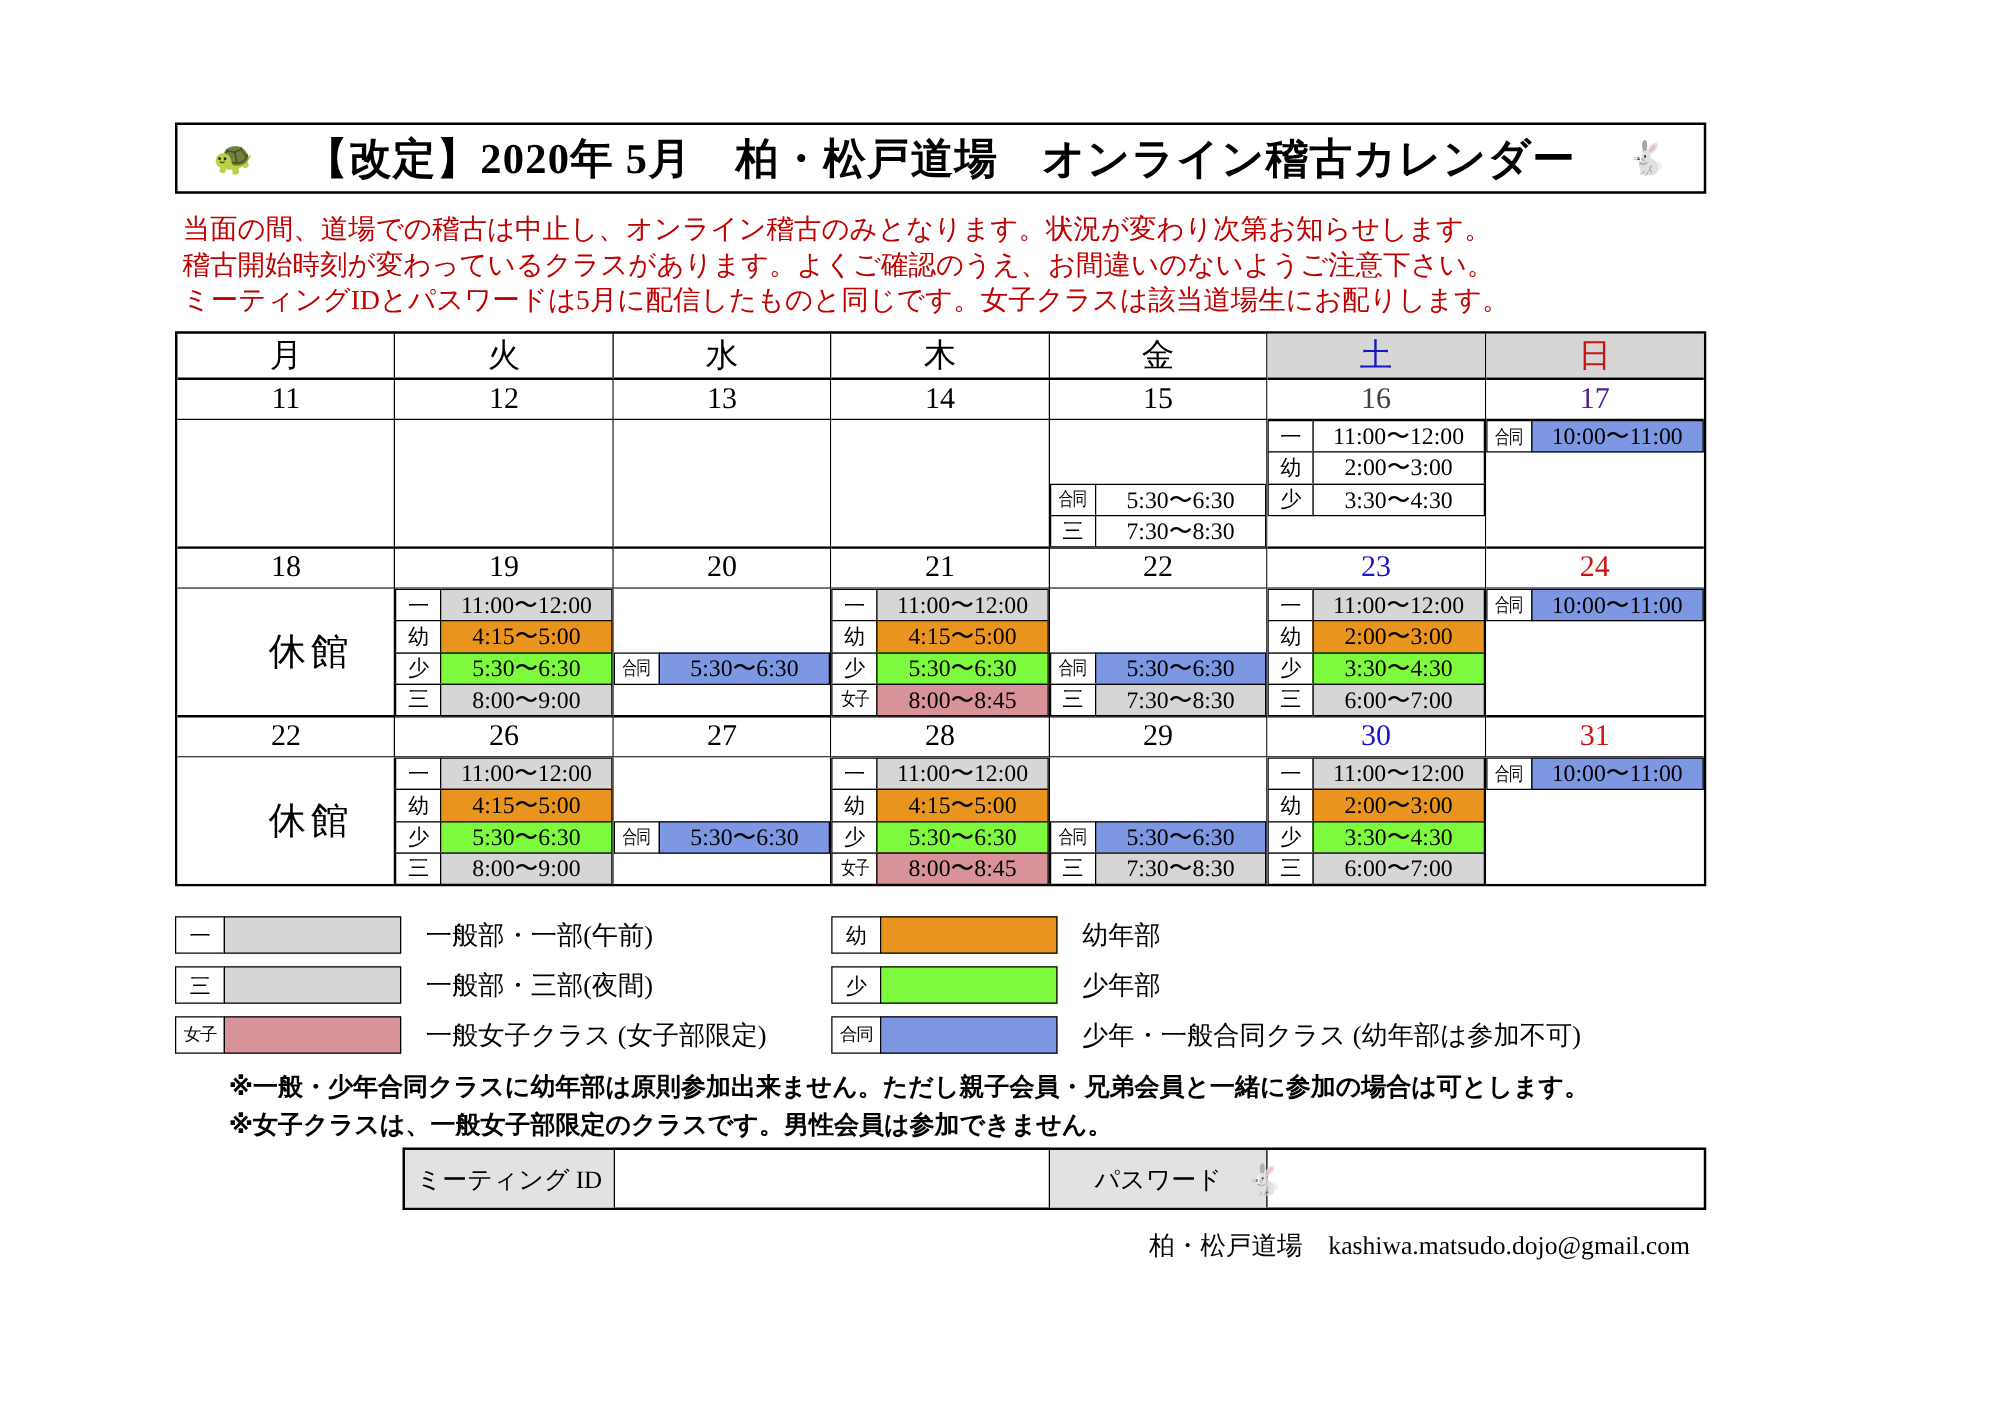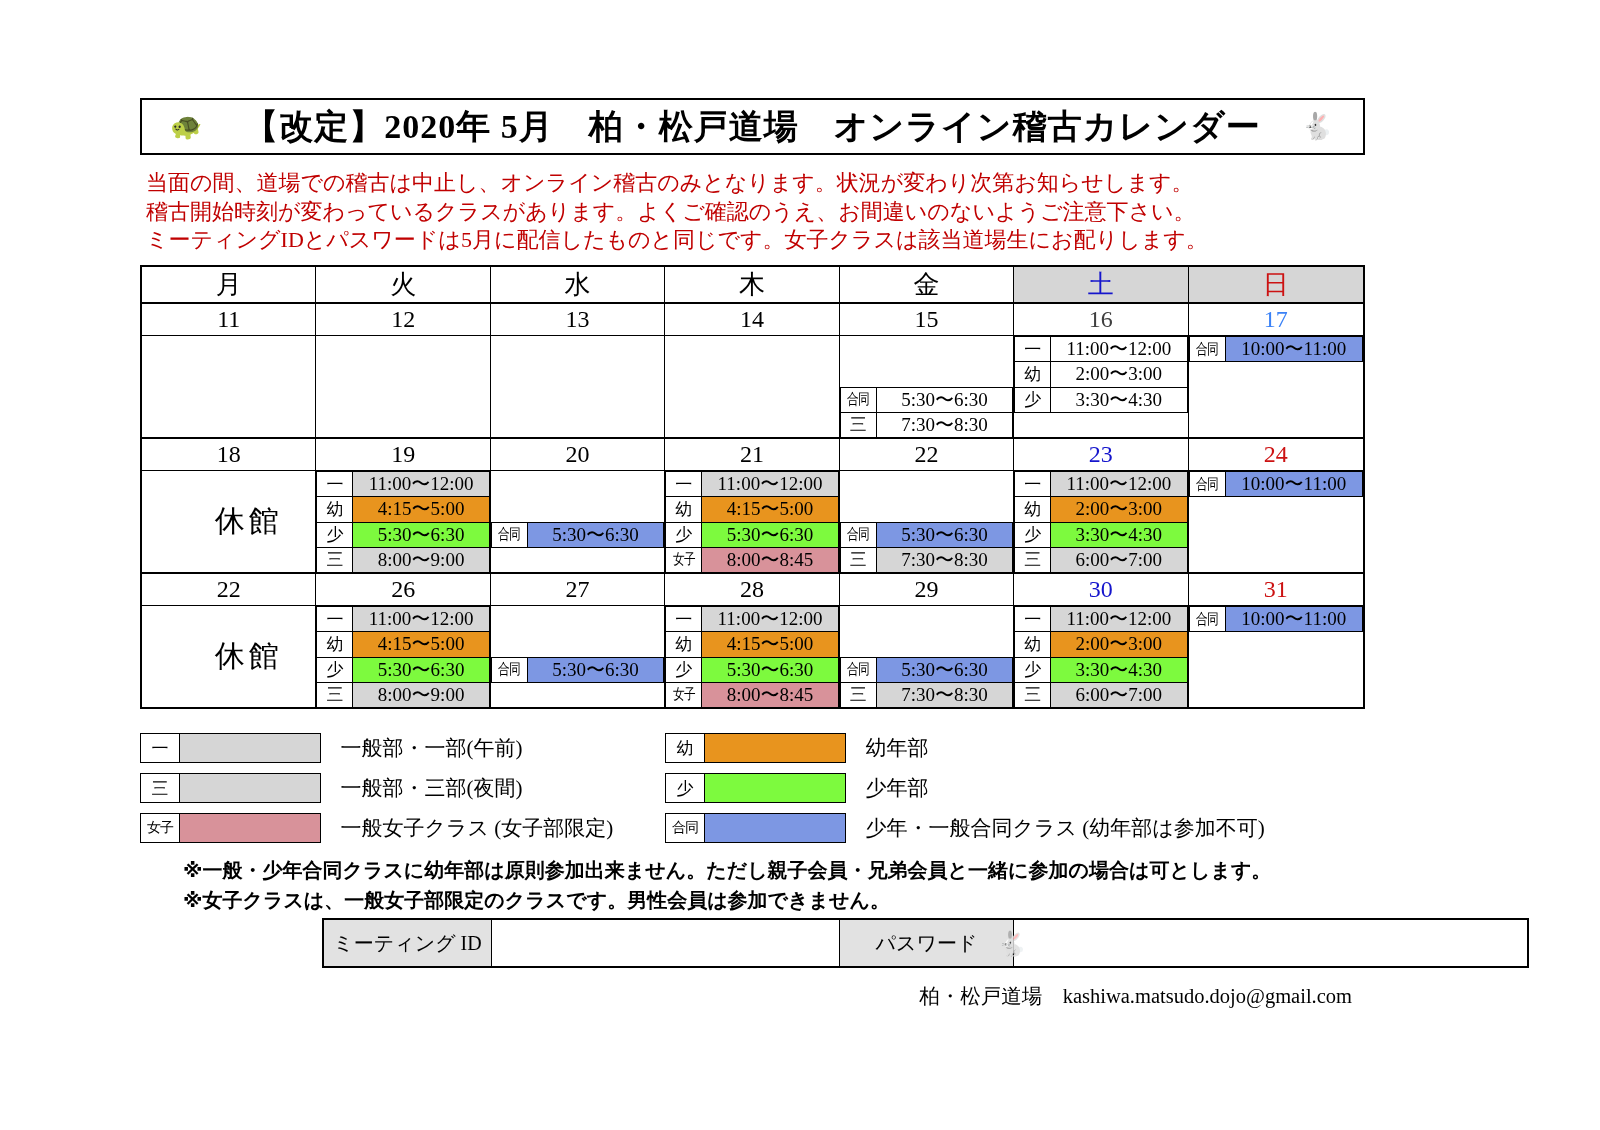--- a/index.html
+++ b/index.html
@@ -41,21 +41,21 @@
     display:flex;align-items:center;justify-content:center;font-size:17px;flex:none;}
   .legend-key.small{font-size:14px;letter-spacing:-1px;}
   .legend-swatch{width:142px;height:30px;border:1.5px solid #000;box-sizing:border-box;margin-left:-1.5px;flex:none;}
   .legend-desc{margin-left:20px;font-size:21px;white-space:nowrap;}
 
   
   .notes{position:absolute;left:183px;top:855px;font-family:"Liberation Sans","DejaVu Sans",sans-serif;
     font-weight:bold;font-size:20px;line-height:30px;white-space:nowrap;}
 
   
-  .meet{position:absolute;left:322px;top:918px;width:1207px;height:50px;border:2px solid #000;
+  .meet{position:absolute;left:322px;top:918px;width:1043px;height:50px;border:2px solid #000;
     box-sizing:border-box;display:flex;background:#fff;}
   .meet-label{background:#E2E2E2;border-right:1px solid #000;display:flex;align-items:center;justify-content:center;
     font-size:20px;box-sizing:border-box;position:relative;}
   .meet-value{box-sizing:border-box;}
   .m1{width:168px;}
   .m2{width:348px;border-right:1px solid #000;}
   .m3{width:174px;}
   .m4{flex:1;}
   .meet-rabbit{position:absolute;right:-14px;top:10px;font-size:24px;z-index:2;opacity:.85;}
 
@@ -88,21 +88,21 @@
         <div class="hcell" style="color: rgb(21, 21, 204); background: rgb(214, 214, 214);">土</div>
         <div class="hcell" style="color: rgb(204, 18, 18); background: rgb(214, 214, 214);">日</div>
       </div>
       <div class="cal-row">
         <div class="dcell">11</div>
         <div class="dcell">12</div>
         <div class="dcell">13</div>
         <div class="dcell">14</div>
         <div class="dcell">15</div>
         <div class="dcell" style="color: #404040;">16</div>
-        <div class="dcell" style="color: #3b82f6;">17</div>
+        <div class="dcell" style="color: #4c1d95;">17</div>
       </div>
       <div class="cal-row">
         <div class="scell"></div>
         <div class="scell"></div>
         <div class="scell"></div>
         <div class="scell"></div>
         <div class="scell">
           <div class="slot" style="top: 50.5px;">
             <div class="slot-label small">
               <span>合同</span>

